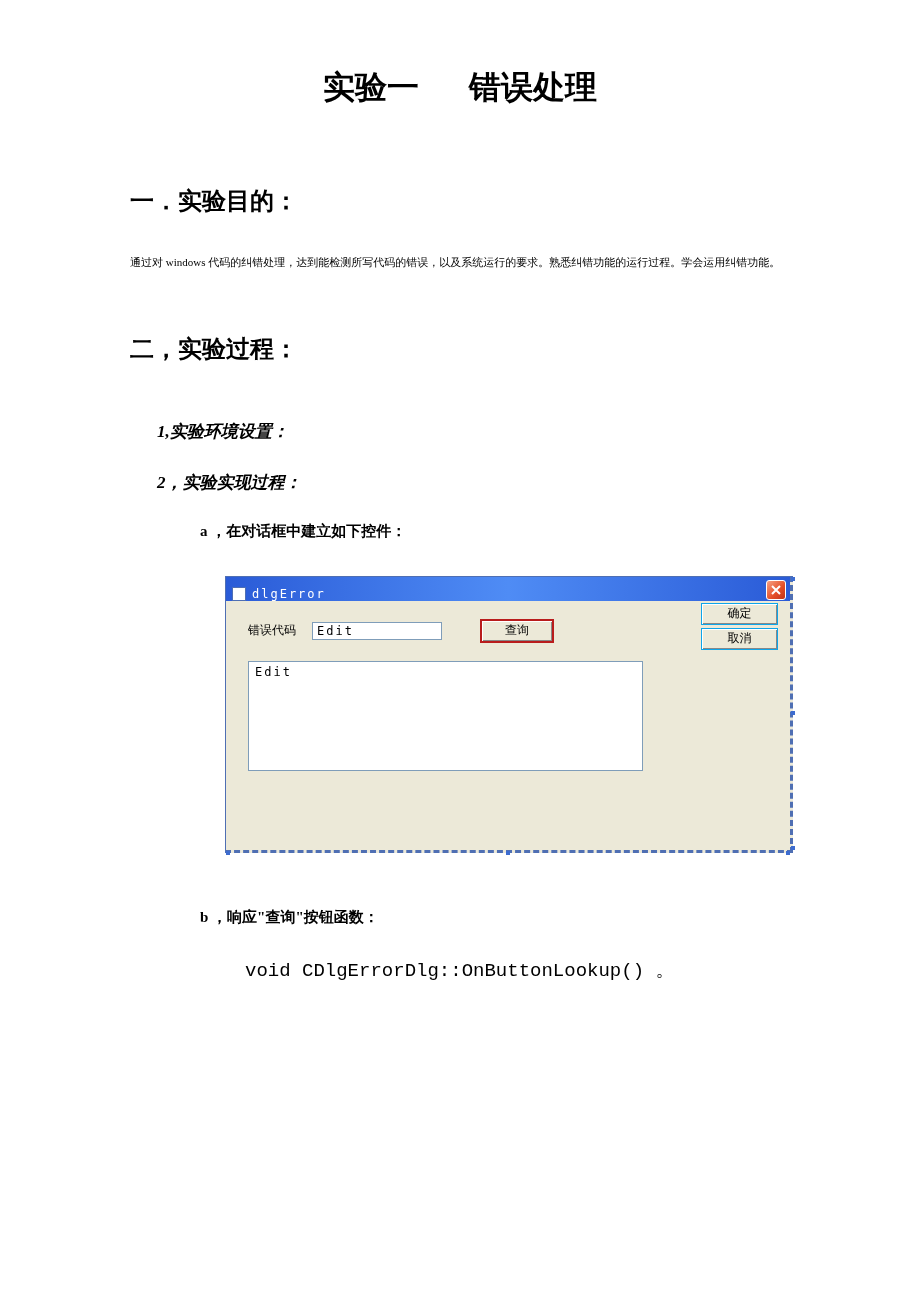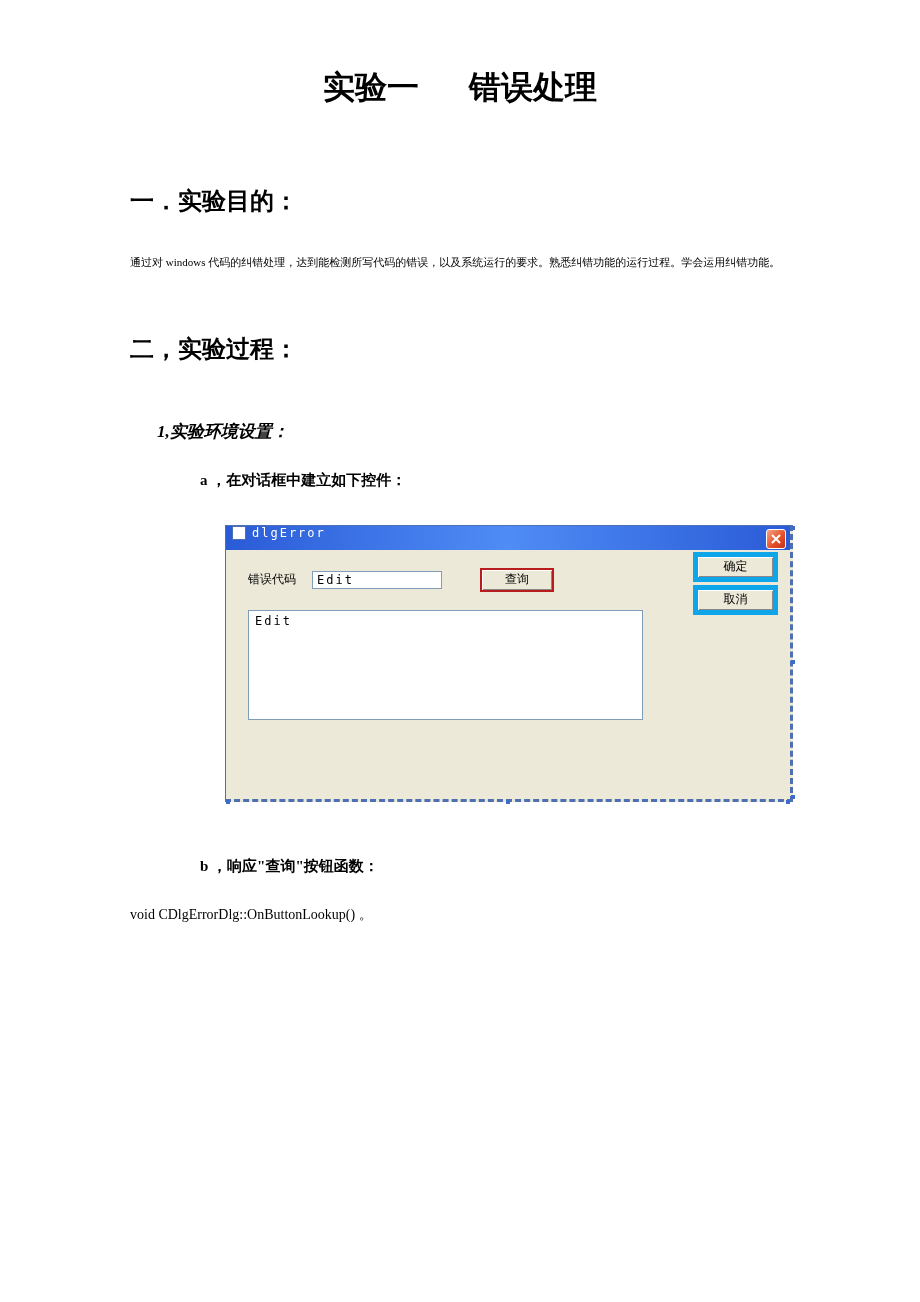--- a/index.html
+++ b/index.html
@@ -55,22 +55,23 @@
     margin-bottom: 35px;
   }
   .sub-h3b {
     font-size: 15px;
     font-weight: bold;
     margin-left: 70px;
     margin-bottom: 30px;
     margin-top: 55px;
   }
   .code-line {
-    font-size: 14px;
-    font-family: Liberation Serif, serif;
+    font-size: 19px;
+    margin-left: 115px;
+    font-family: Liberation Mono, monospace;
   }
 
   
   .dialog-outer {
     margin-left: 95px;
     width: 568px;
     box-sizing: border-box;
   }
   .dlg-window {
     background: #ece9d8;
@@ -79,21 +80,21 @@
     border-bottom-width: 3px;
     border-right-style: dashed;
     border-bottom-style: dashed;
     position: relative;
   }
   .titlebar {
     position: relative;
     height: 24px;
     background: linear-gradient(90deg, #2a5bd7 0%, #4f8cf5 50%, #2a5bd7 100%);
     display: flex;
-    align-items: flex-start;
+    align-items: flex-end;
     padding-left: 6px;
   }
   .titlebar .icon {
     width: 14px;
     height: 14px;
     background: #ffffff;
     margin-right: 6px;
     box-shadow: 0 0 0 1px #4f6fb3 inset;
   }
   .titlebar .title-text {
@@ -160,21 +161,21 @@
     position: absolute;
     top: 2px;
     right: 12px;
     display: flex;
     flex-direction: column;
     gap: 3px;
   }
   .btn-std {
     width: 75px;
     height: 20px;
-    border: 5px solid #0ea5e9;
+    border: 1px solid #0ea5e9;
     background: #ece9d8;
     box-shadow: 1px 1px 0 #ffffff inset, -1px -1px 0 #888 inset;
     font-size: 12px;
     display: flex;
     align-items: center;
     justify-content: center;
   }
   .edit-large {
     margin-top: 18px;
     margin-left: 10px;
@@ -225,20 +226,21 @@
     <span>实验一</span><span class="gap"></span><span>错误处理</span>
   </div>
 
   <div class="h2">一．实验目的：</div>
   <div class="body-text">通过对 windows 代码的纠错处理，达到能检测所写代码的错误，以及系统运行的要求。熟悉纠错功能的运行过程。学会运用纠错功能。</div>
 
   <div class="h2" style="margin-bottom:55px">二，实验过程：</div>
 
   <div class="sub-h">1,实验环境设置：</div>
 
+  <div class="sub-h">2，实验实现过程：</div>
 
   <div class="sub-h3">a ，在对话框中建立如下控件：</div>
 
   <div class="dialog-outer">
     <div class="dlg-window">
       <div class="titlebar">
         <span class="icon"></span>
         <span class="title-text">dlgError</span>
         <div class="close-btn">
           <svg viewBox="0 0 10 10">

